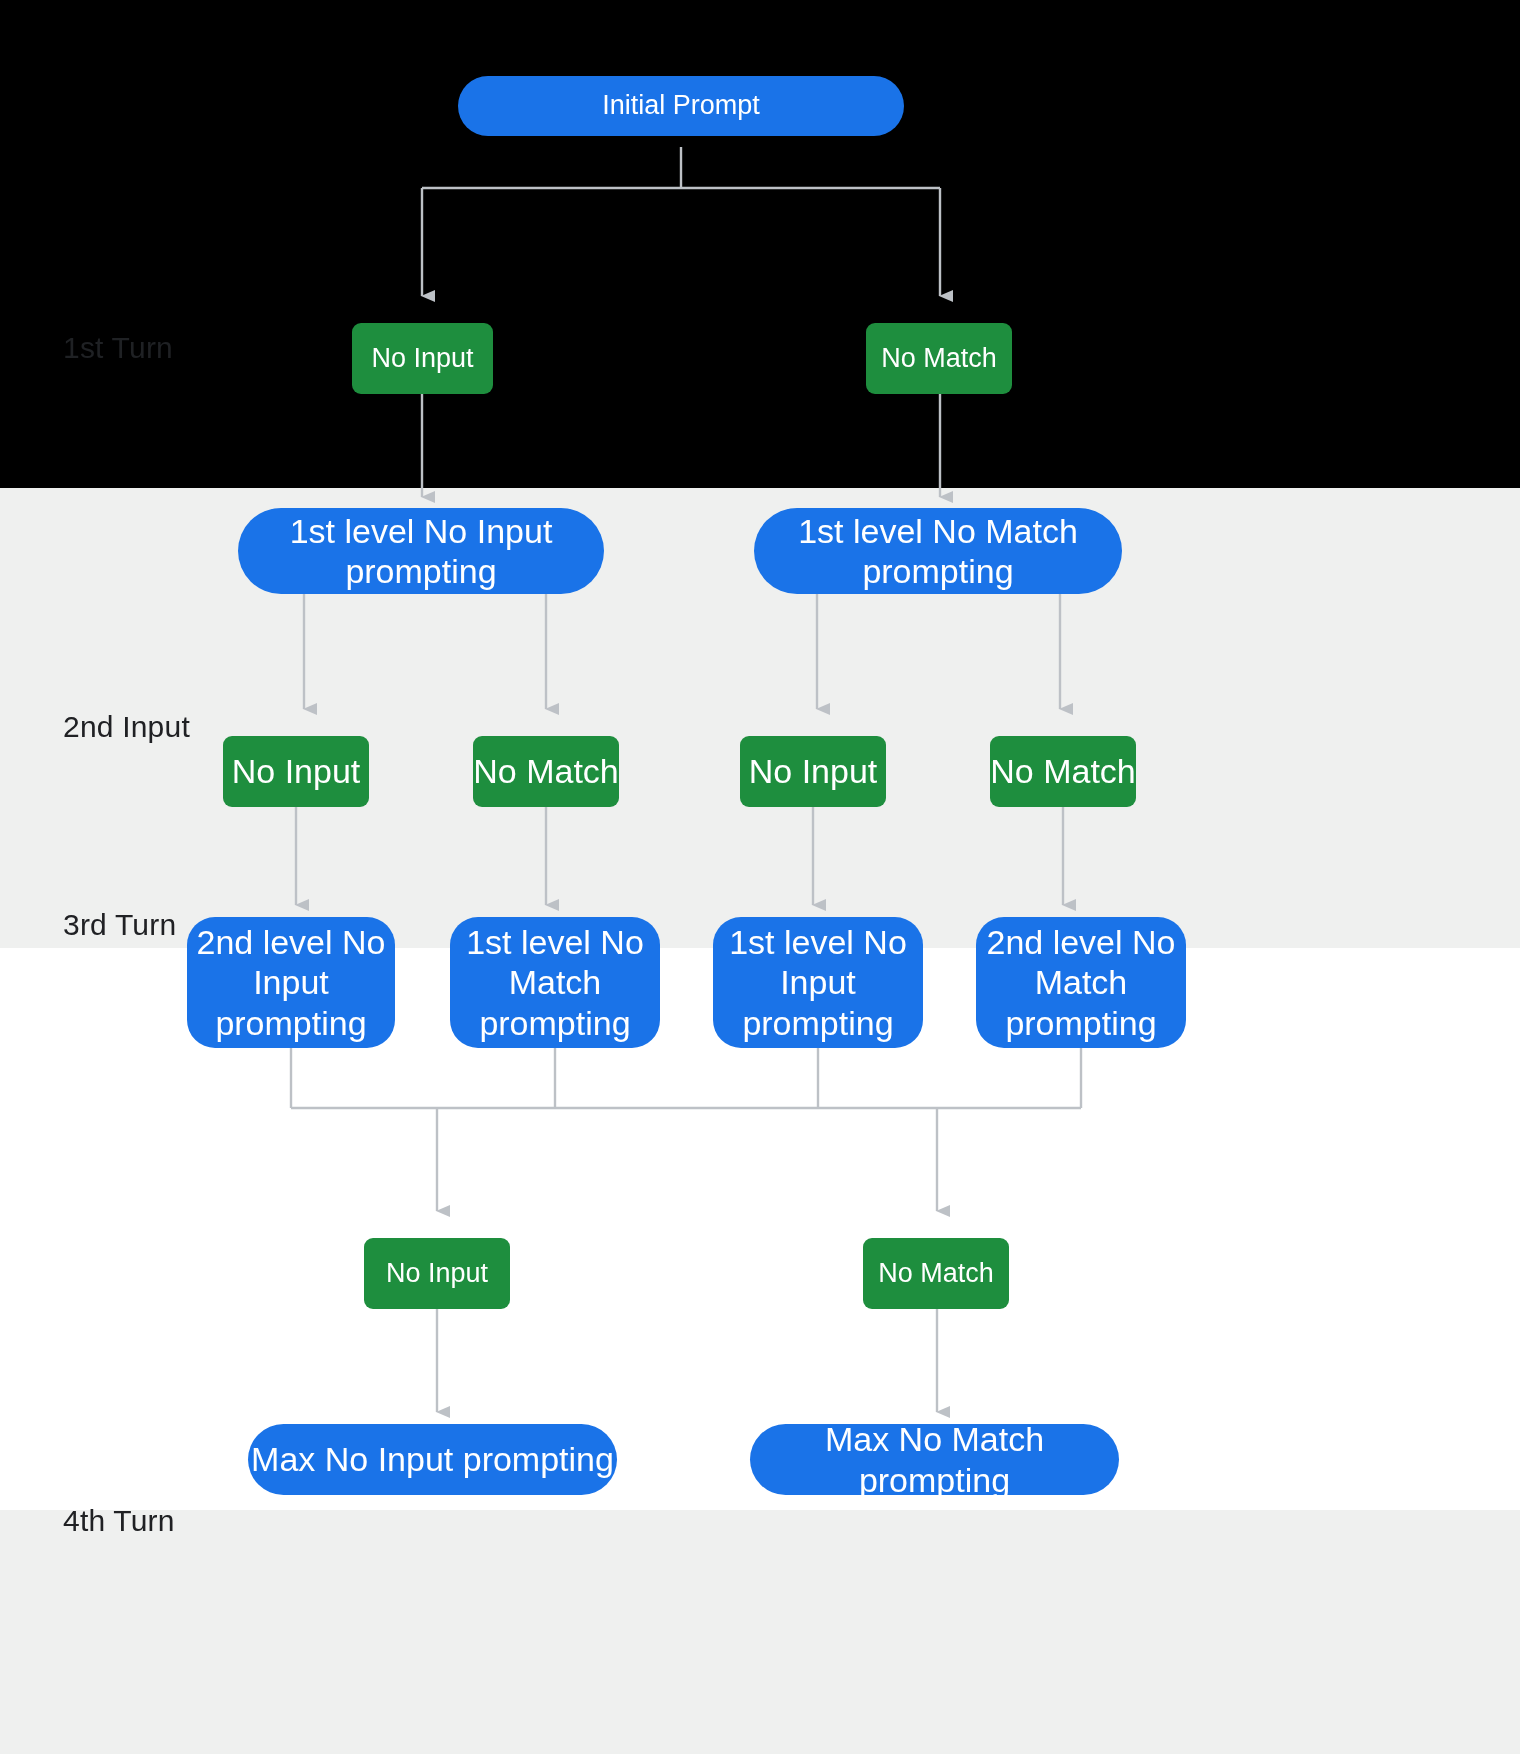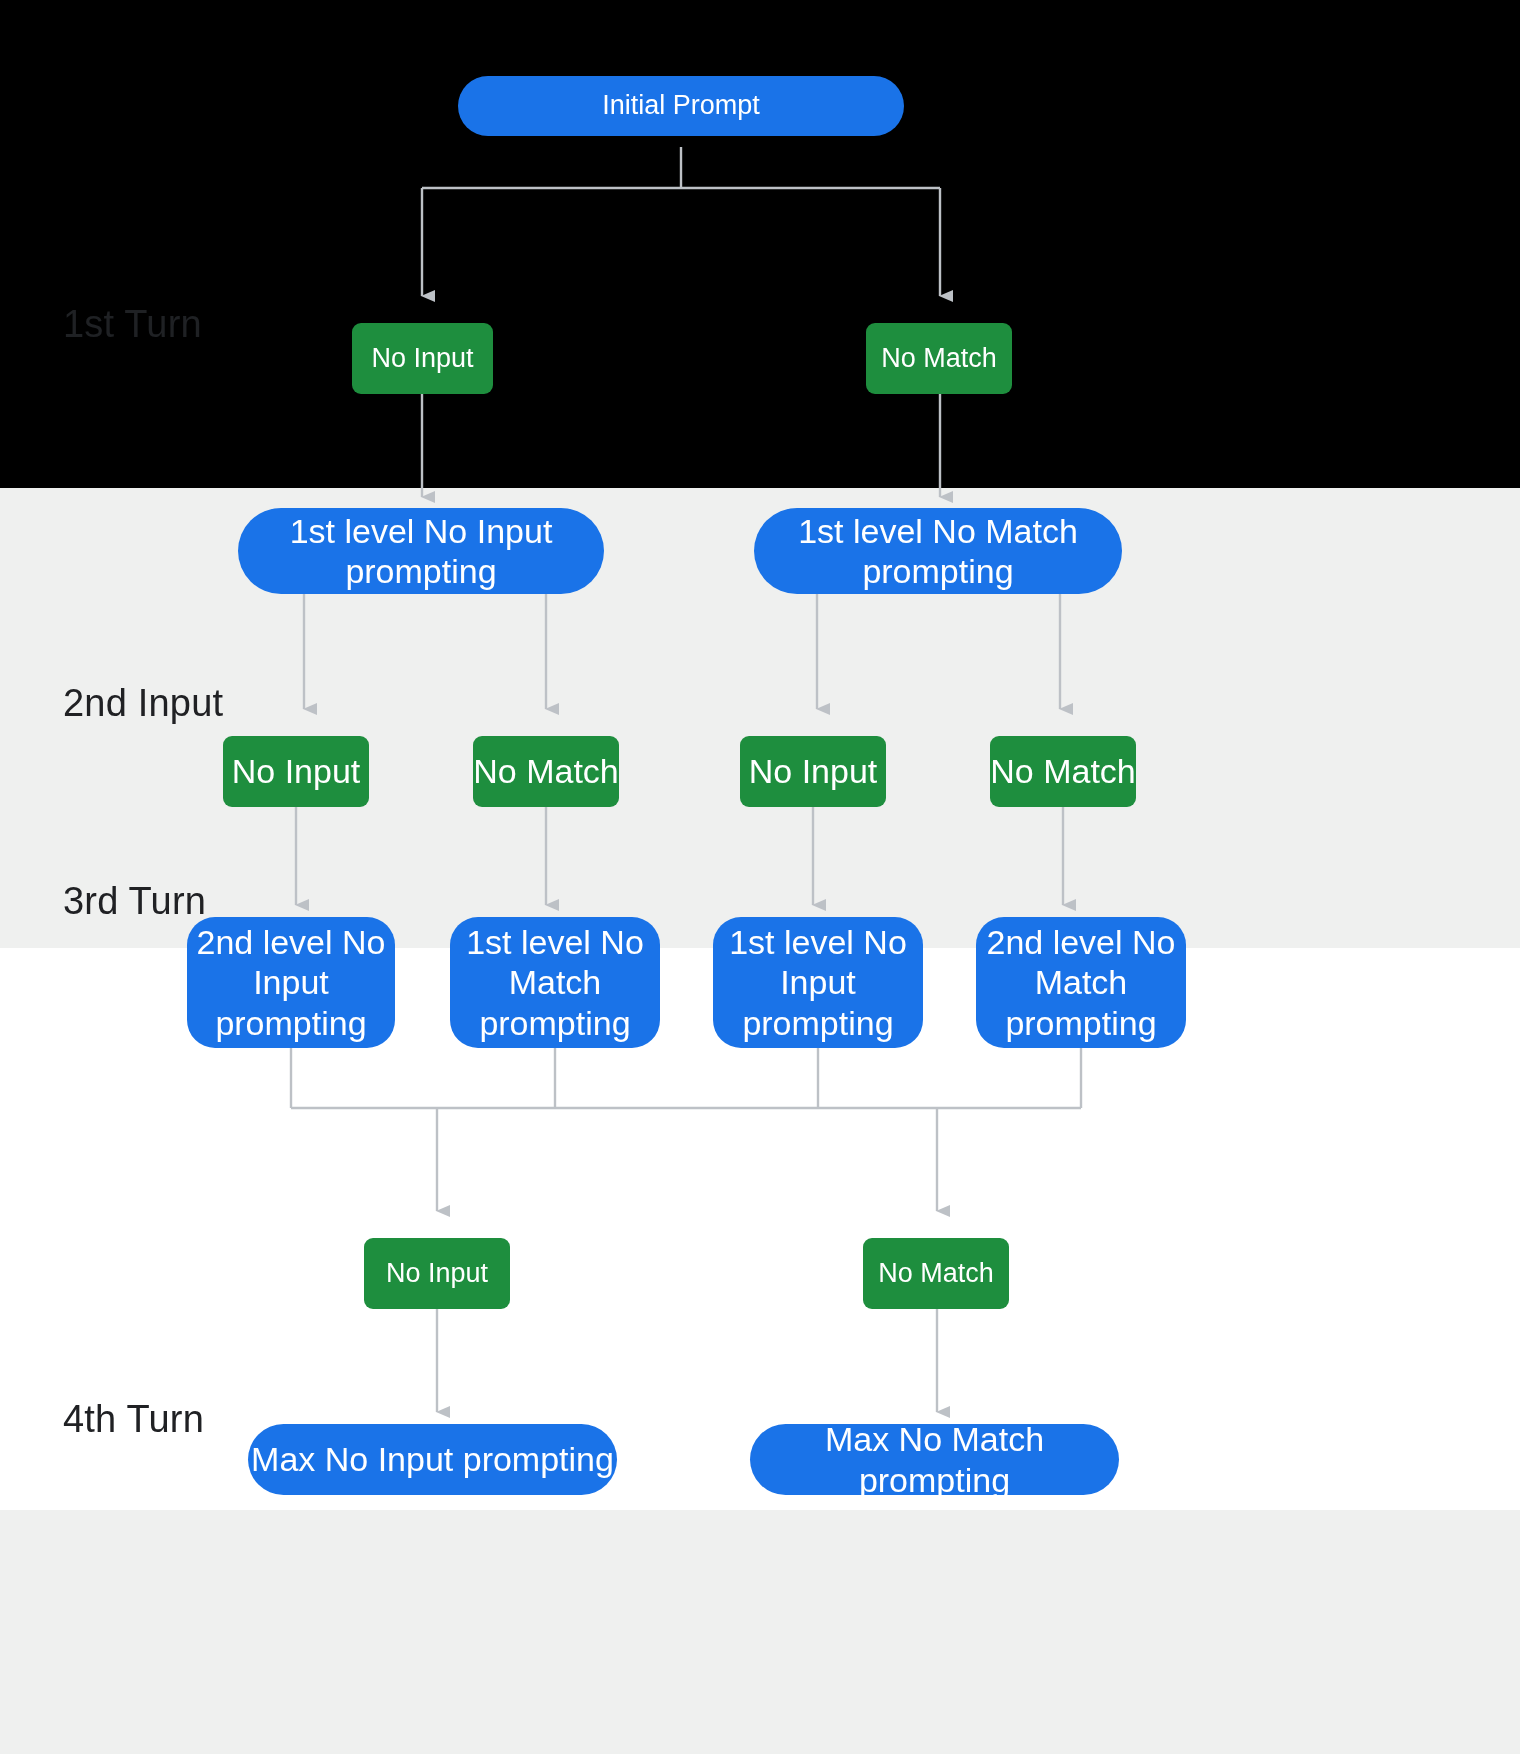--- a/index.html
+++ b/index.html
@@ -14,30 +14,31 @@
   
   .band{position:absolute;left:0;width:1520px;}
   #band-1{top:0;height:488px;background:#000000;}
   #band-2{top:488px;height:460px;background:#eff0ef;}
   #band-3{top:948px;height:562px;background:#ffffff;}
   #band-4{top:1510px;height:244px;background:#eff0ef;}
 
   
   .turn-label{
     position:absolute;
-    font-size:38px;
+    font-size:30px;
     color:#202124;
     letter-spacing:.2px;
     white-space:nowrap;
     line-height:1;
+    margin-top:28px;
   }
   #turn-label-1{left:63px;top:305px;color:#1f2124;}
   #turn-label-2{left:63px;top:684px;}
   #turn-label-3{left:63px;top:882px;}
-  #turn-label-4{left:63px;top:1400px;}
+  #turn-label-4{left:63px;top:1478px;}
 
   
   #wires{position:absolute;left:0;top:0;width:1520px;height:1754px;}
 
   
   .node{
     position:absolute;
     display:flex;align-items:center;justify-content:center;
     text-align:center;
     color:#ffffff;

